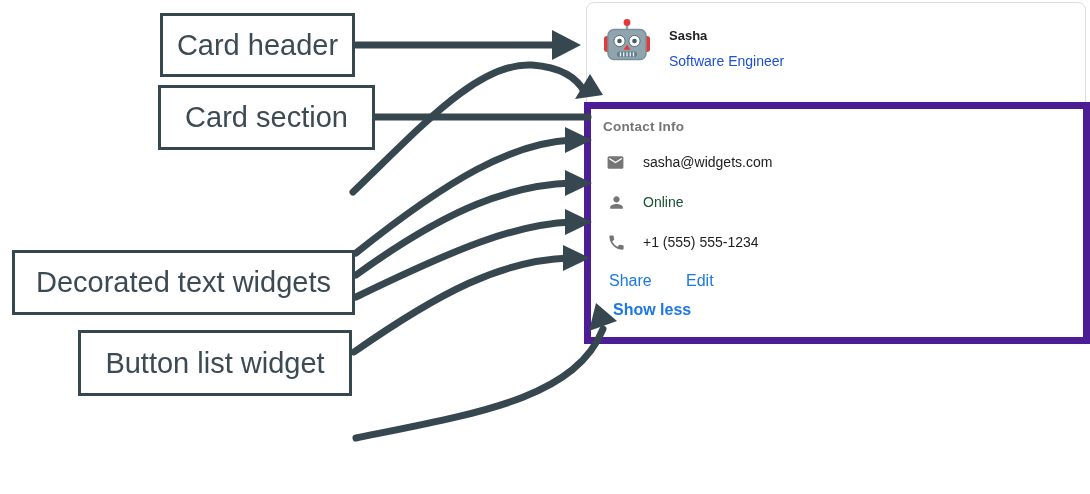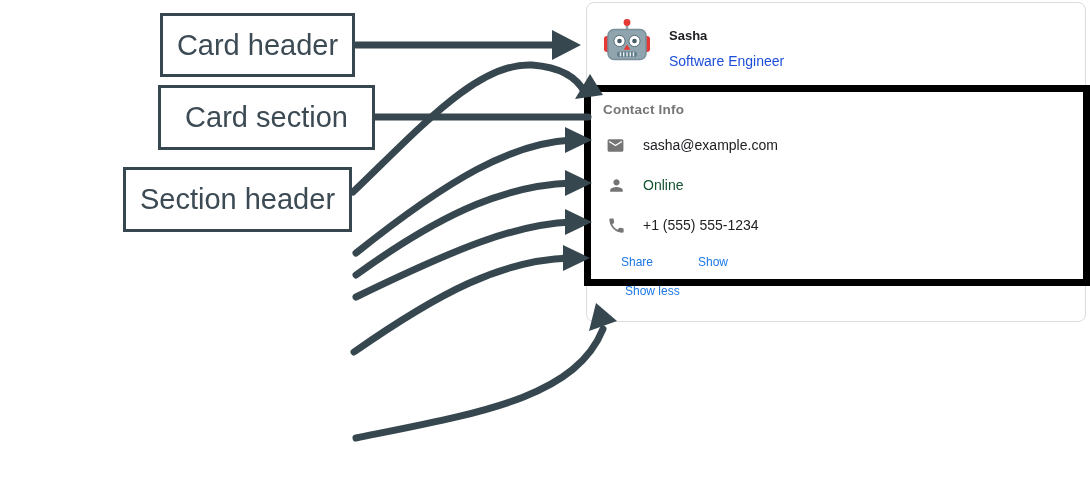--- a/index.html
+++ b/index.html
@@ -26,29 +26,29 @@
   
   #card{
     position:absolute;left:586px;top:2px;width:500px;height:320px;background:#fff;
     border:1px solid #dadce0;border-radius:8px;box-sizing:border-box;z-index:1;
   }
   #card-header-area{position:absolute;left:0;top:0;width:100%;height:84px;}
   #avatar{position:absolute;left:16px;top:15px;width:48px;height:48px;}
   #person-name{position:absolute;left:82px;top:25px;font-size:13px;font-weight:700;color:#202124;}
   #person-role{position:absolute;left:82px;top:50px;font-size:14px;color:#1d4ed8;}
   #section{
-    position:absolute;left:584px;top:85px;width:506px;height:201px;background:#fff;
-    border:7px solid #000000;box-sizing:border-box;z-index:2;
+    position:absolute;left:584px;top:102px;width:506px;height:242px;background:#fff;
+    border:7px solid #4c1d95;box-sizing:border-box;z-index:2;
   }
   #section-title{position:absolute;left:12px;top:10px;font-size:13.5px;font-weight:700;color:#757575;letter-spacing:.2px;}
   .row-icon{position:absolute;width:19px;height:19px;}
   .row-text{position:absolute;font-size:14px;color:#202124;}
   .green{color:#14532d;}
-  .link{position:absolute;font-size:12px;font-weight:500;color:#1b78e6;cursor:pointer;margin-left:12px;}
-  .link.bold{font-weight:400;}
+  .link{position:absolute;font-size:16px;font-weight:500;color:#1b78e6;cursor:pointer;}
+  .link.bold{font-weight:700;}
   #icon-mail{left:15px;top:44px;}   #txt-mail{left:52px;top:45px;}
   #icon-person{left:16px;top:84px;} #txt-person{left:52px;top:85px;}
   #icon-phone{left:16px;top:124px;} #txt-phone{left:52px;top:125px;text-align:center;}
   #btn-share{left:18px;top:163px;}  #btn-edit{left:95px;top:163px;}
   #btn-collapse{left:22px;top:192px;}
 </style>
 </head>
 <body>
 
 <div id="stage">
@@ -79,34 +79,34 @@
       <div id="person-role">Software Engineer</div>
     </div>
   </div>
 
   <div id="section">
     <div id="section-title">Contact Info</div>
 
     <svg id="icon-mail" class="row-icon" viewBox="0 0 24 24">
       <path fill="#757575" d="M20 4H4c-1.1 0-2 .9-2 2v12c0 1.1.9 2 2 2h16c1.1 0 2-.9 2-2V6c0-1.1-.9-2-2-2zm0 4l-8 5-8-5V6l8 5 8-5v2z"></path>
     </svg>
-    <div id="txt-mail" class="row-text">sasha@example.com</div>
+    <div id="txt-mail" class="row-text">sasha@widgets.com</div>
 
     <svg id="icon-person" class="row-icon" viewBox="0 0 24 24">
       <path fill="#757575" d="M12 12c2.21 0 4-1.79 4-4s-1.79-4-4-4-4 1.79-4 4 1.79 4 4 4zm0 2c-2.67 0-8 1.34-8 4v2h16v-2c0-2.66-5.33-4-8-4z"></path>
     </svg>
     <div id="txt-person" class="row-text green">Online</div>
 
     <svg id="icon-phone" class="row-icon" viewBox="0 0 24 24">
       <path fill="#757575" d="M6.62 10.79c1.44 2.83 3.76 5.14 6.59 6.59l2.2-2.2c.27-.27.67-.36 1.02-.24 1.12.37 2.33.57 3.57.57.55 0 1 .45 1 1V20c0 .55-.45 1-1 1-9.39 0-17-7.61-17-17 0-.55.45-1 1-1h3.5c.55 0 1 .45 1 1 0 1.25.2 2.45.57 3.57.11.35.03.74-.25 1.02l-2.2 2.2z"></path>
     </svg>
     <div id="txt-phone" class="row-text">+1 (555) 555-1234</div>
 
     <div id="btn-share" class="link">Share</div>
-    <div id="btn-edit" class="link">Show</div>
+    <div id="btn-edit" class="link">Edit</div>
     <div id="btn-collapse" class="link bold">Show less</div>
   </div>
 
   <svg id="arrows" width="1090" height="494" viewBox="0 0 1090 494">
     <g>
       <path class="arrow" d="M356,45 L552,45"></path>
       <polygon class="head" points="581,45 552,30 552,60"></polygon>
     </g>
     <g>
       <path class="arrow" d="M356,117 L588,117"></path>
@@ -132,15 +132,16 @@
       <polygon class="head" points="590,258 563,245 563,271"></polygon>
     </g>
     <g>
       <path class="arrow" d="M356,438 C480,413 575,398 603,329"></path>
       <polygon class="head" points="596,303 589,331 617,321"></polygon>
     </g>
   </svg>
 
   <div id="lbl-card-header" class="note">Card header</div>
   <div id="lbl-card-section" class="note">Card section</div>
-  <div id="lbl-section-header" class="note">Section header</div>
+  <div id="lbl-decorated" class="note">Decorated text widgets</div>
+  <div id="lbl-button-list" class="note">Button list widget</div>
 
 </div>
 
 </body></html>

